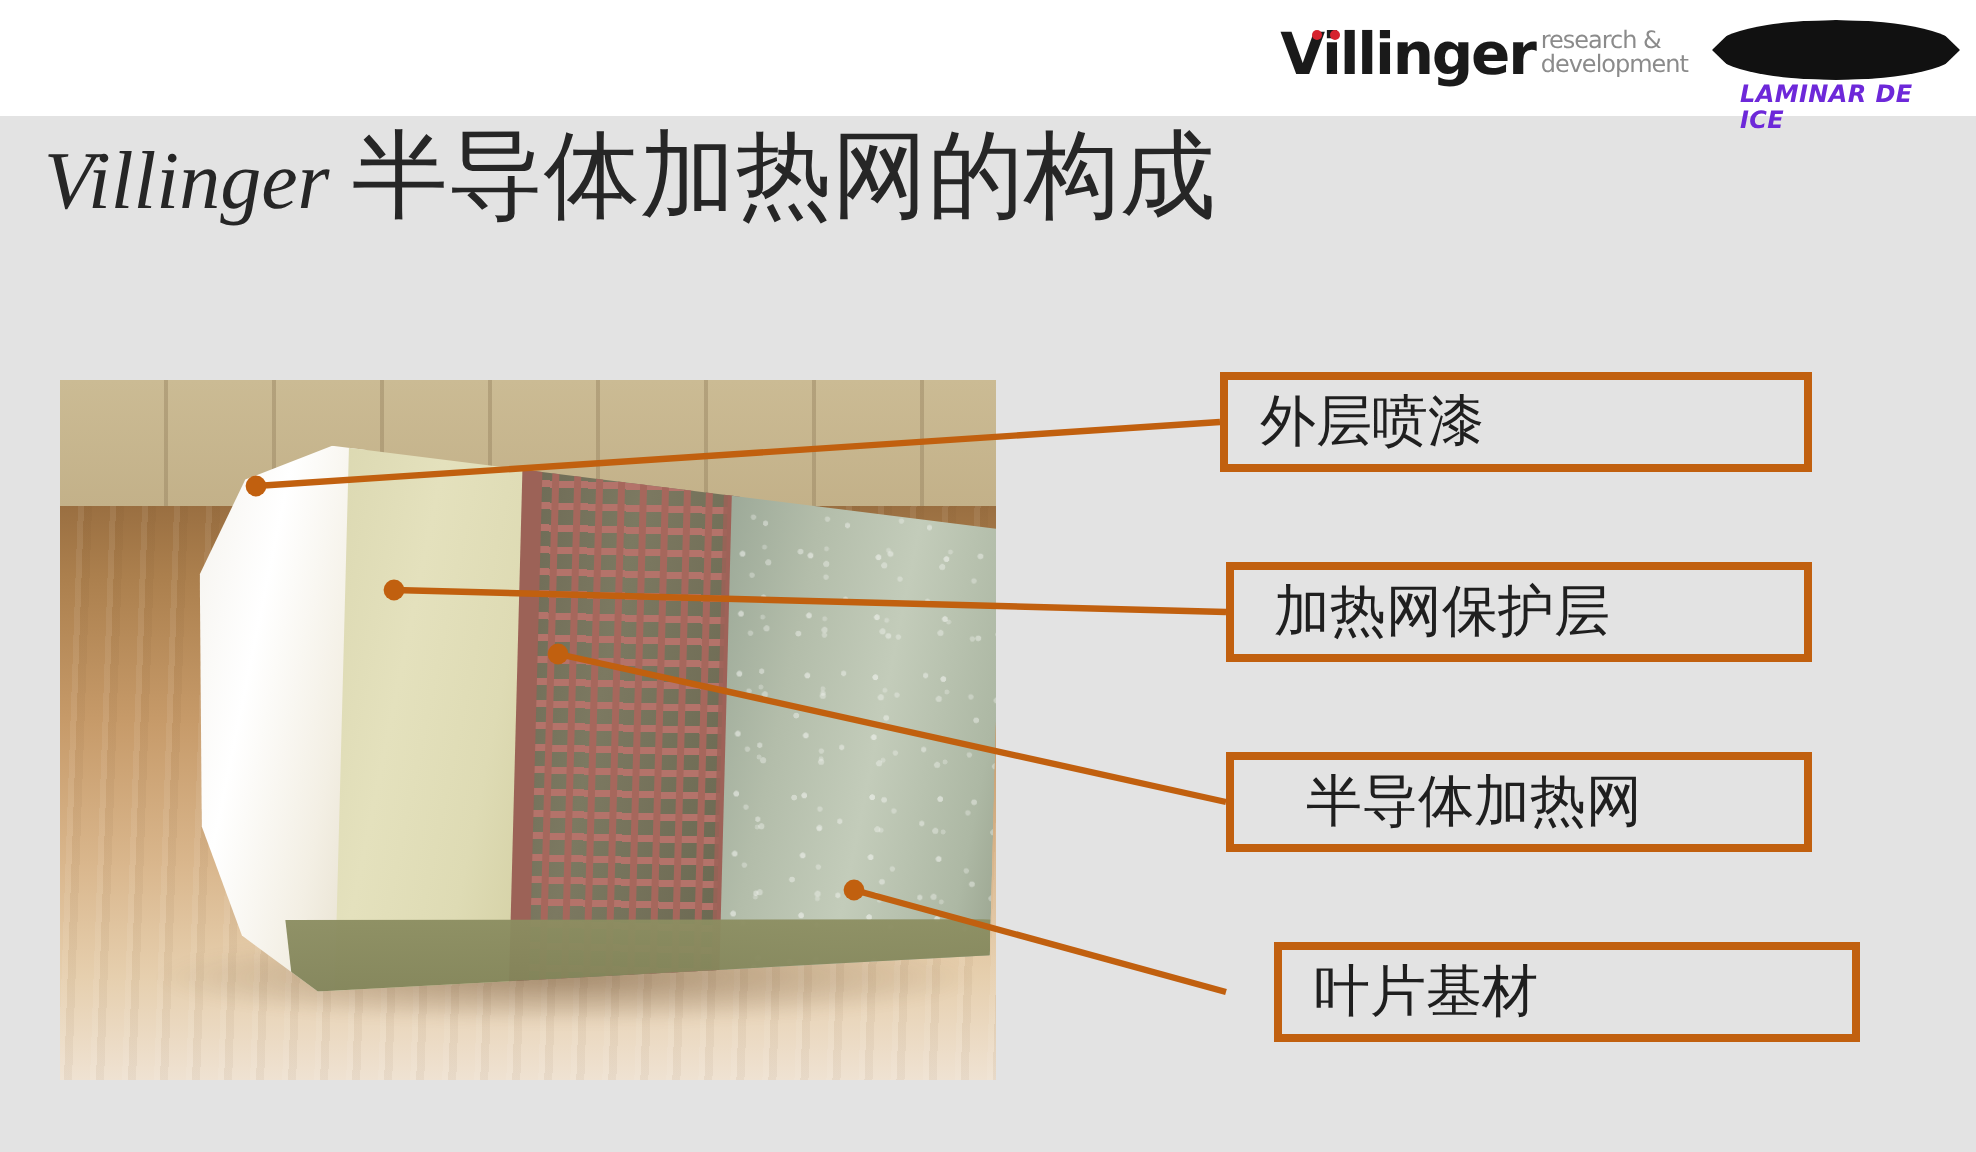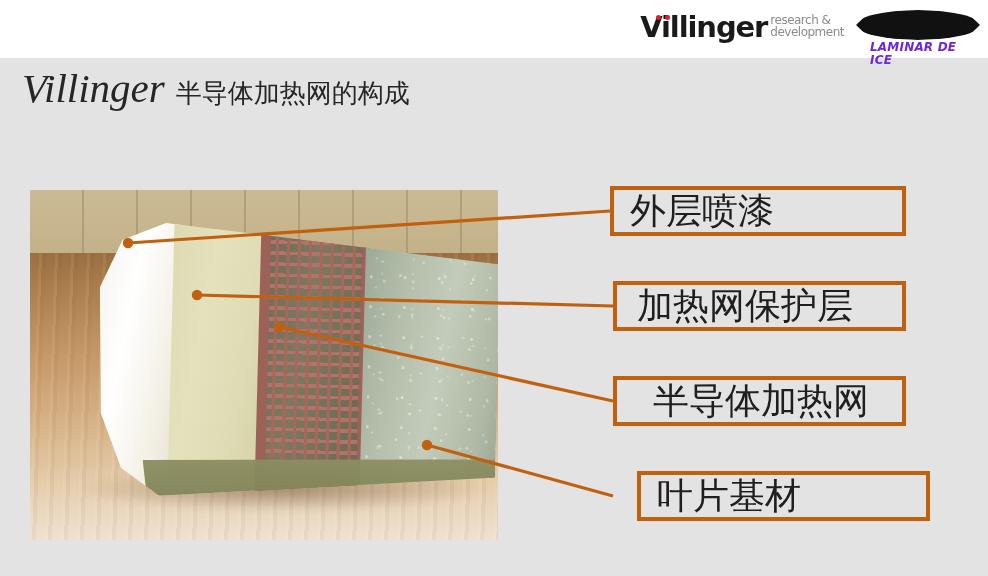--- a/index.html
+++ b/index.html
@@ -86,21 +86,21 @@
     color:#262626;
     white-space:nowrap;
   }
   .slide-title .brand{
     font-family:"Liberation Serif", serif;
     font-style:italic;
     font-size:41px;
   }
   .slide-title .cn{
     font-family:"DejaVu Sans", sans-serif;
-    font-size:26px;
+    font-size:48px;
   }
 
   
   .photo{
     position:absolute; left:30px; top:190px; width:468px; height:350px;
     overflow:hidden;
     background:#c49a6c;
   }
   
   .ph-wall{
@@ -200,21 +200,21 @@
   
   .callout{
     position:absolute;
     border:4px solid var(--accent,#c1600f);
     background:#e3e3e3;
     display:flex; align-items:center;
     padding-left:16px;
   }
   .callout span{
     font-family:"DejaVu Sans", sans-serif;
-    font-size:36px;
+    font-size:28px;
     color:#1f1f1f;
     line-height:30px;
   }
 
   
   .leaders{
     position:absolute; left:0; top:0; width:988px; height:576px;
     pointer-events:none;
   }
 </style>

